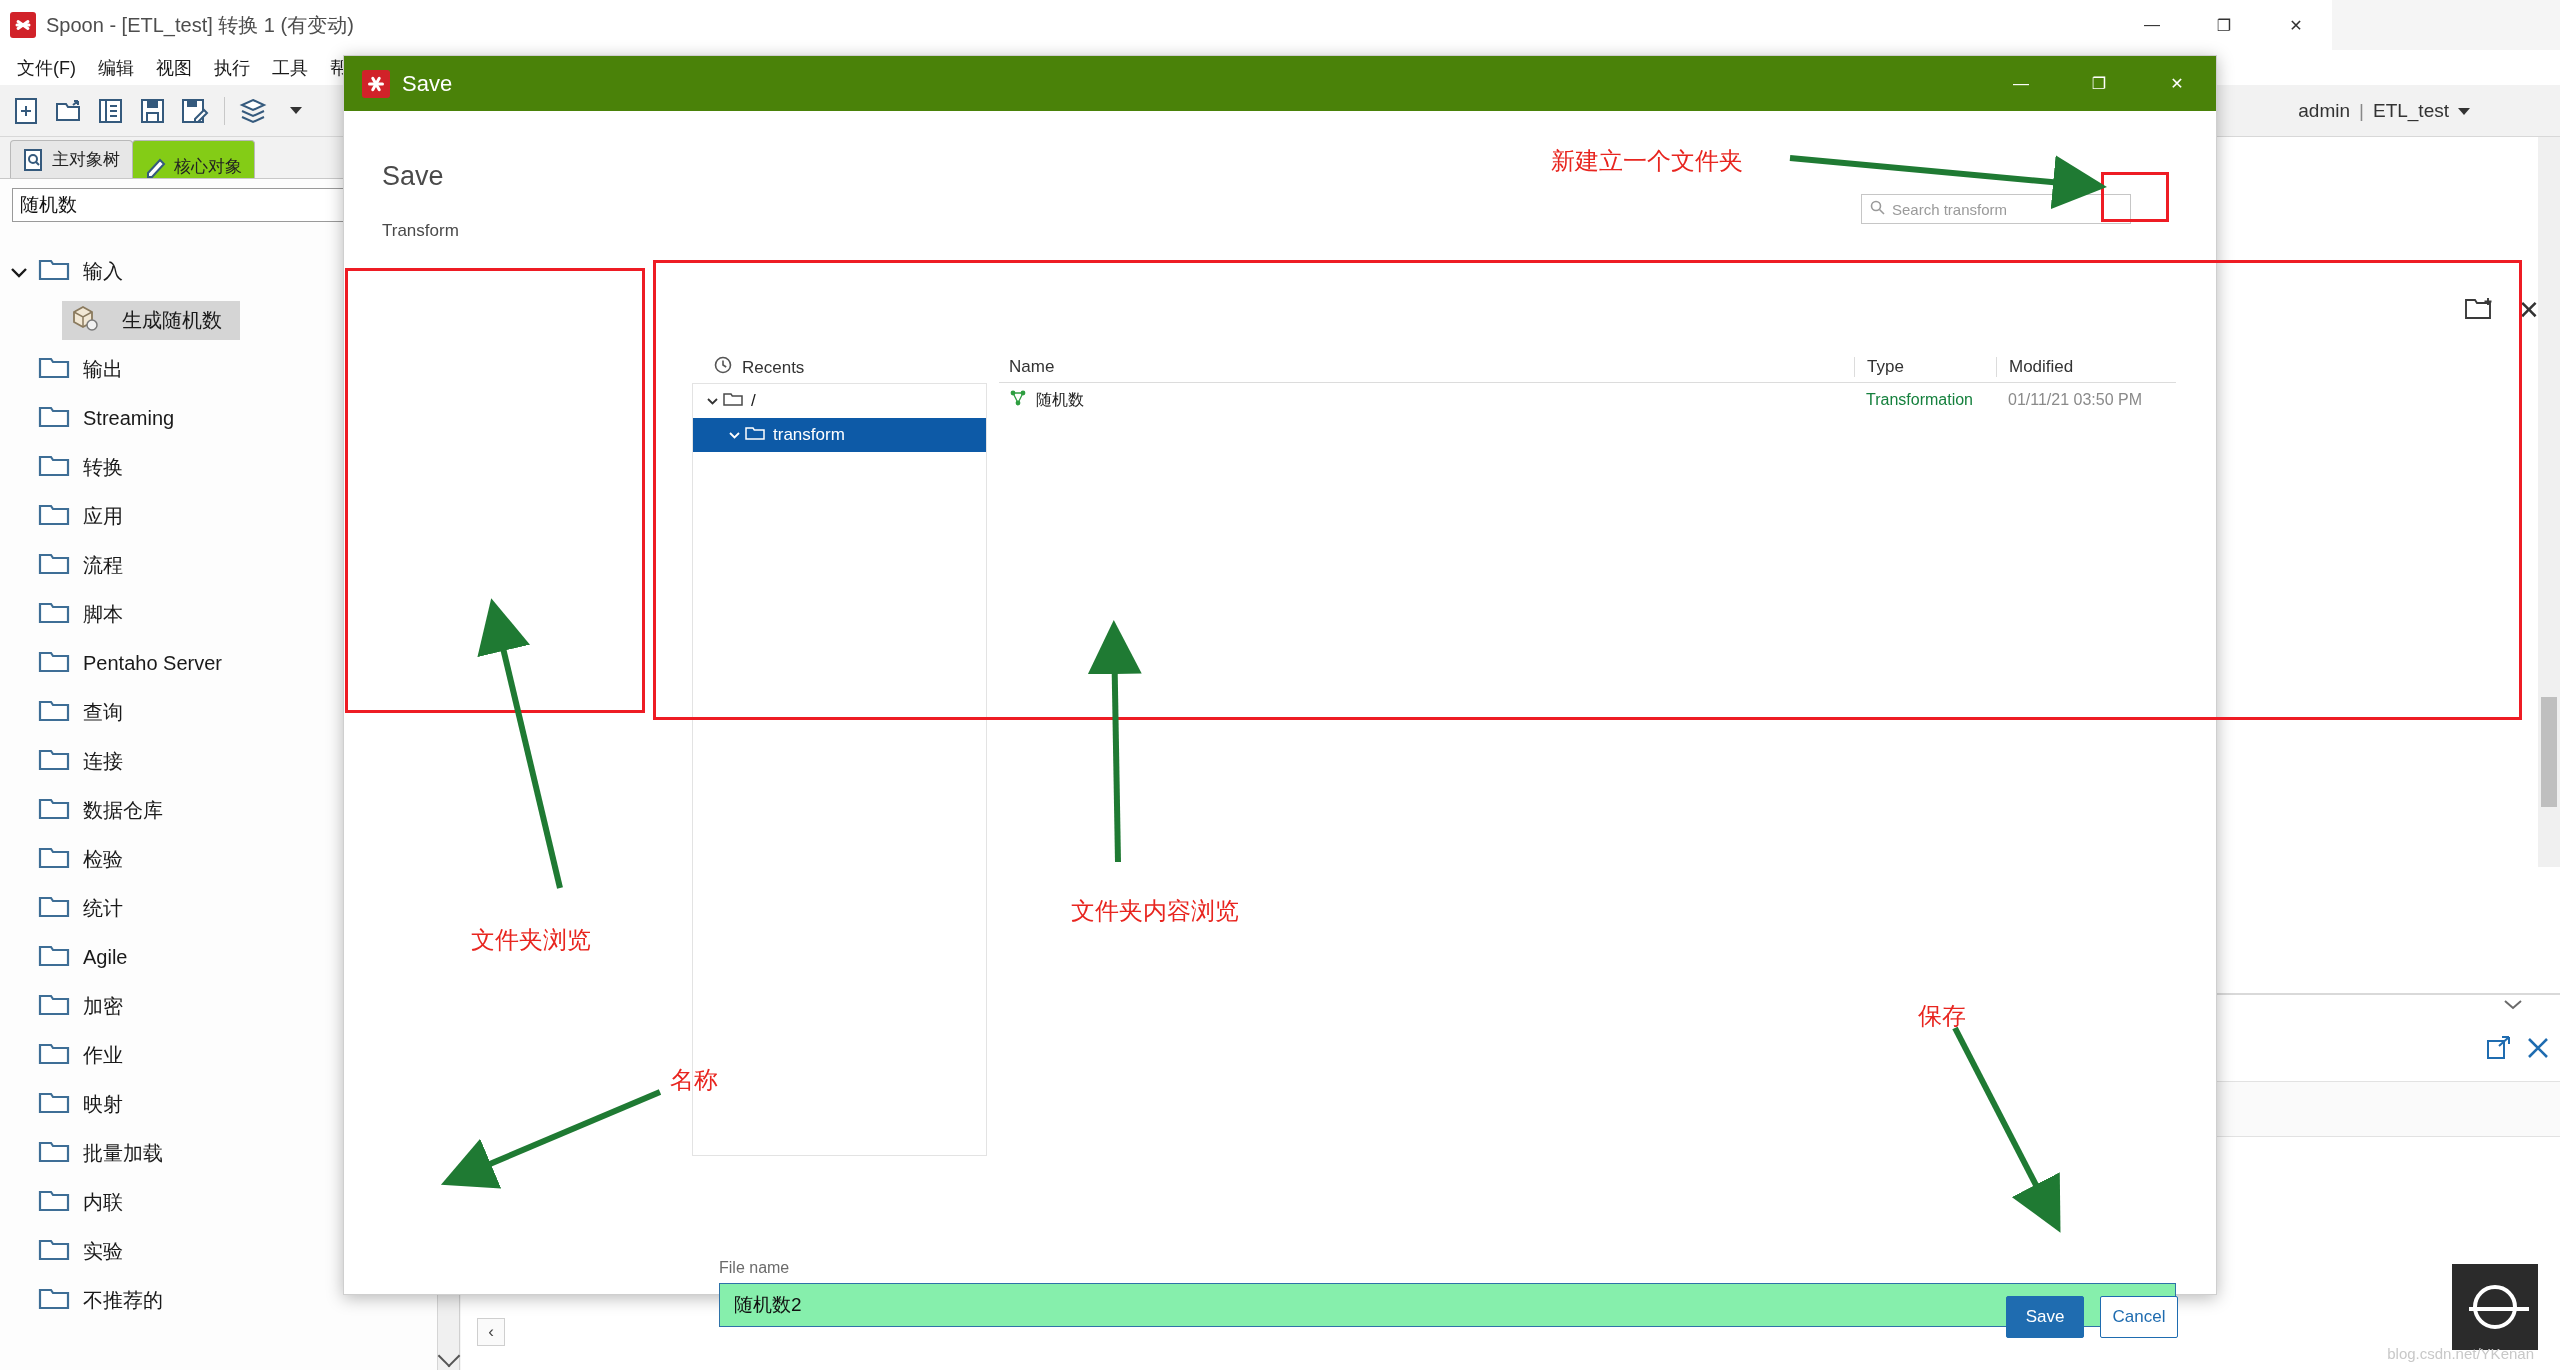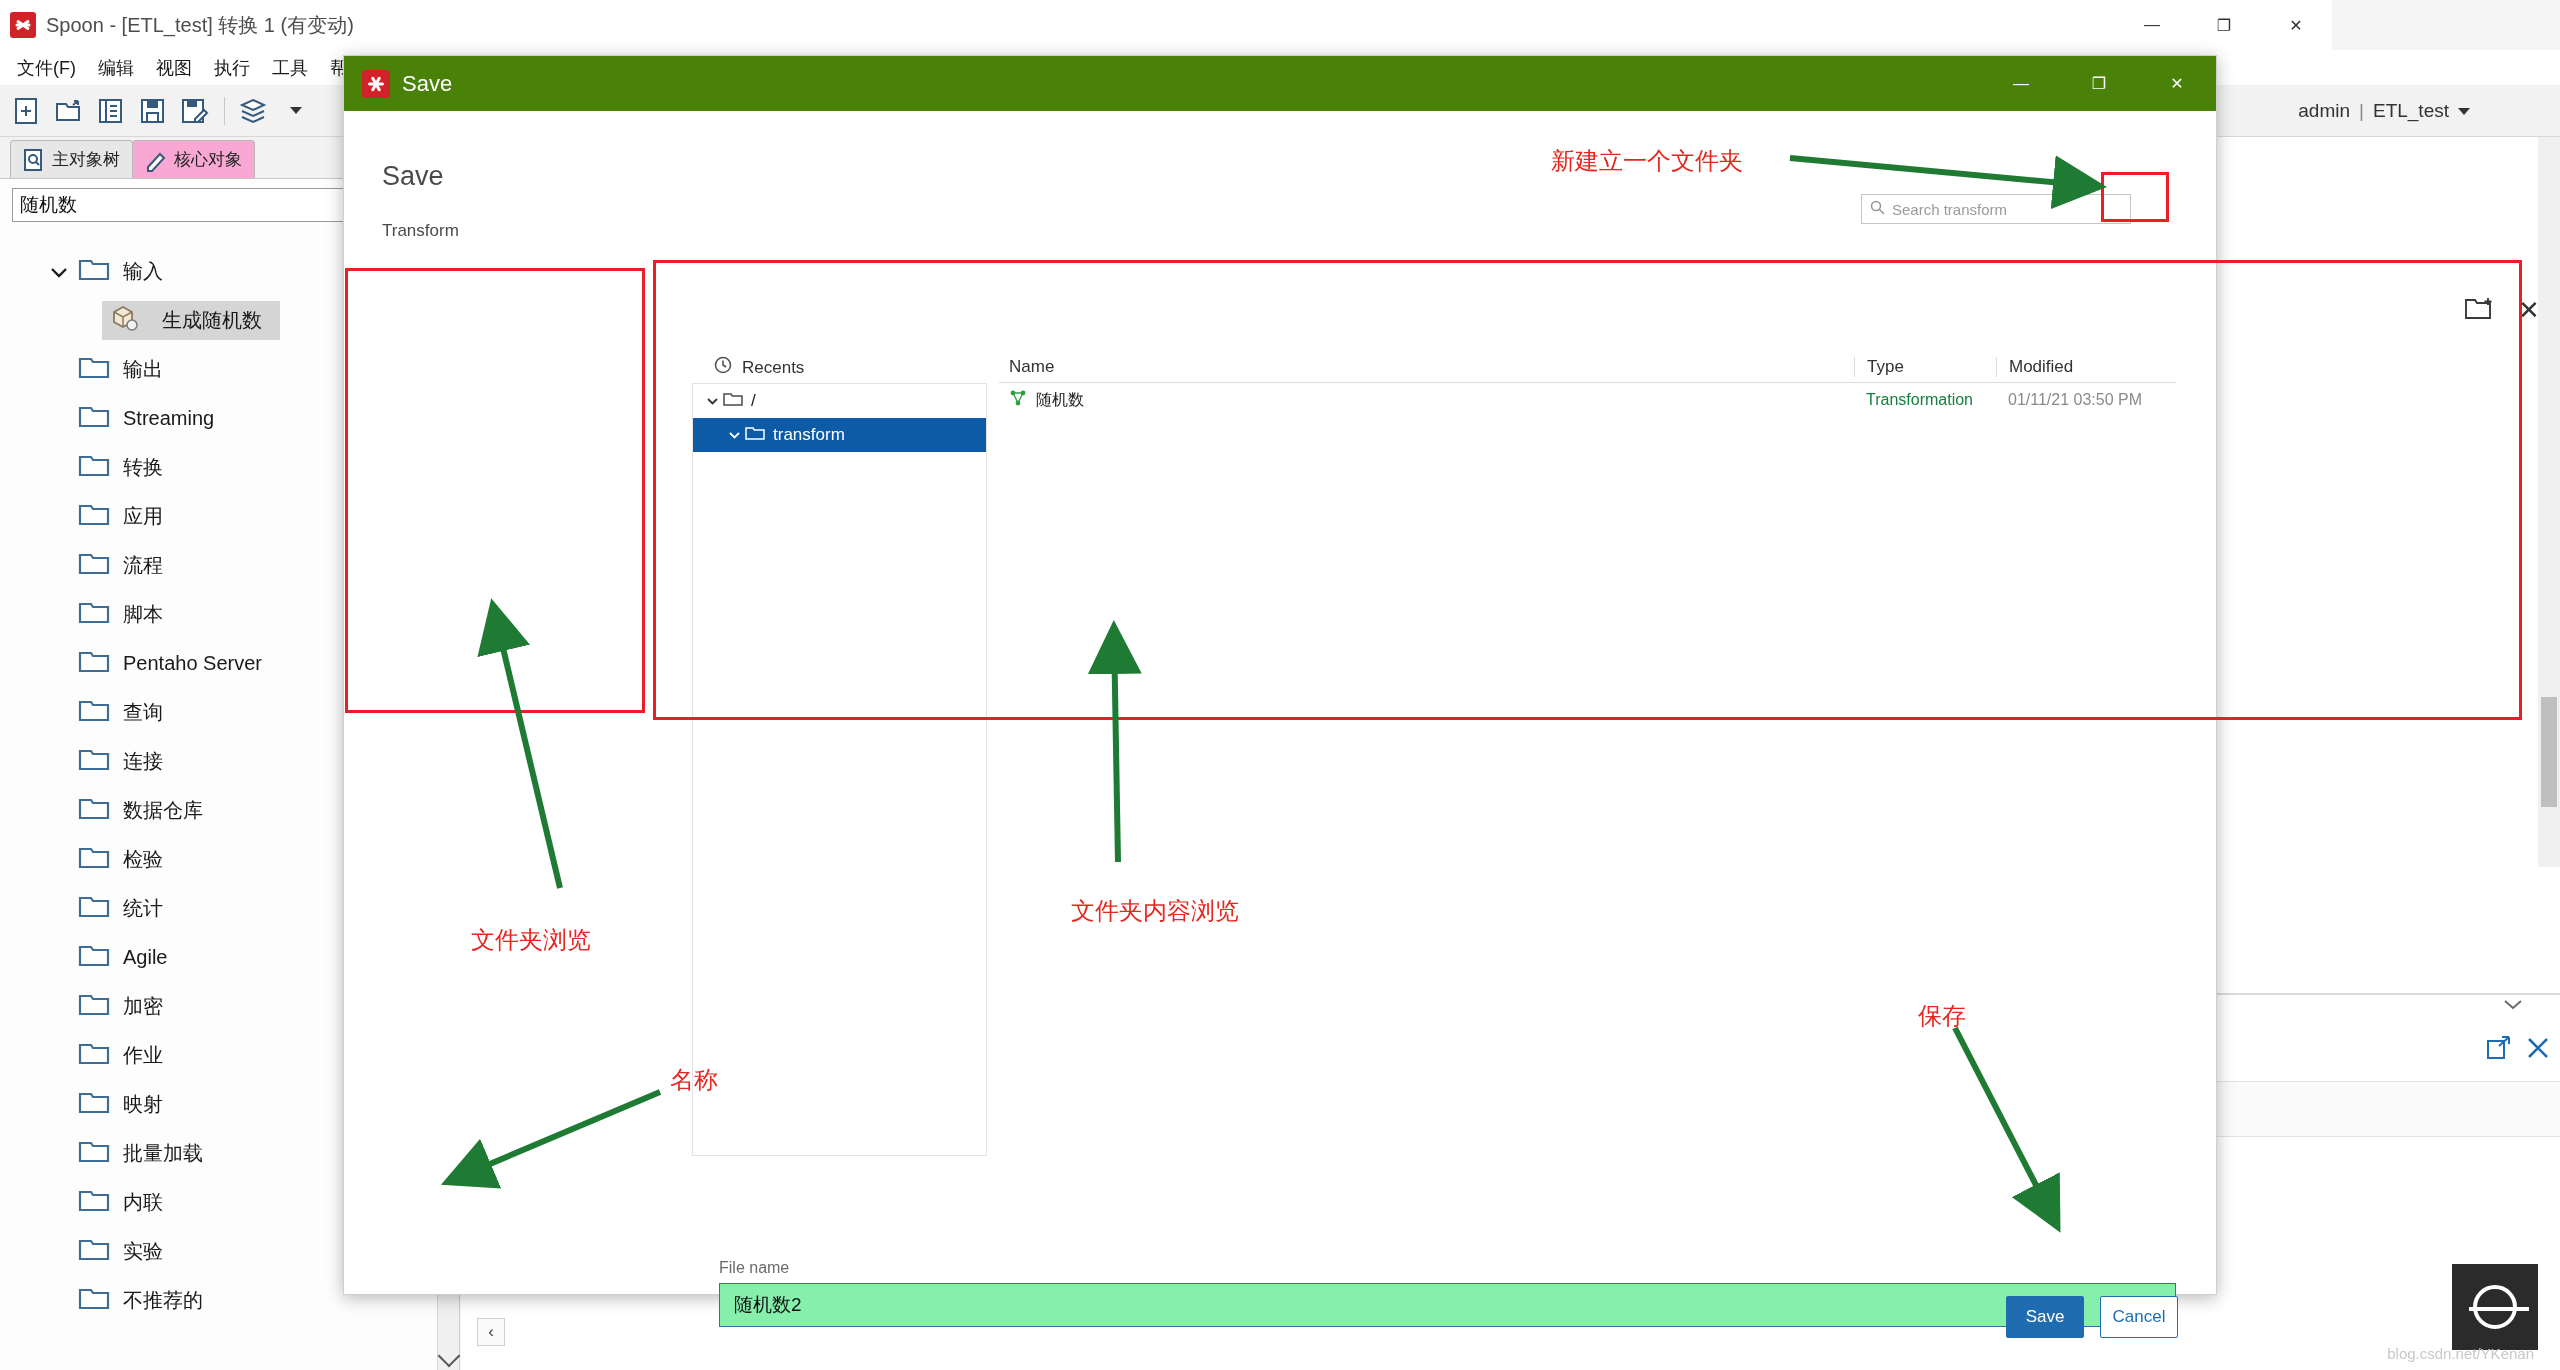--- a/index.html
+++ b/index.html
@@ -57,32 +57,32 @@
   .left-panel {
     position:absolute; left:0; top:137px; width:460px; height:1233px;
     background:#fdfdfd; border-right:1px solid #d0d0d0;
   }
   .tabs { display:flex; height:42px; align-items:flex-end; padding-left:10px;
           background:#f2f2f2; border-bottom:1px solid #c8c8c8; }
   .tab { height:38px; display:flex; align-items:center; gap:7px;
      padding:0 12px; font-size:17px; color:#222;
      border:1px solid #b9b9b9; border-bottom:none; background:#e7e7e7;
      border-radius:4px 4px 0 0; margin-right:-1px; }
-  .tab.active { background:#f9a8d4; }
+  .tab.active { background:#84cc16;align-items:flex-end; }
   .tab svg { display:block; }
 
   .search-row { display:flex; align-items:center; padding:9px 8px 9px 12px; gap:8px; }
   .search-box { flex:1; height:34px; border:1px solid #9a9a9a; background:#fff;
      font-size:19px; color:#111; display:flex; align-items:center; padding:0 7px; }
   .clear-x { width:32px; height:32px; display:flex; align-items:center;
      justify-content:center; color:#1a4f7a; font-size:28px; font-weight:700; }
 
   .tree { position:absolute; top:100px; left:0; right:0; bottom:0;
           overflow:hidden; padding-top:10px; }
-  .tree-row { height:49px; display:flex; align-items:center; font-size:20px; color:#1a1a1a;margin-left:40px; }
+  .tree-row { height:49px; display:flex; align-items:center; font-size:20px; color:#1a1a1a; }
   .tree-row .chev { width:38px; display:flex; align-items:center; justify-content:center; }
   .tree-row .spacer { width:38px; }
   .tree-row .folder { margin-right:13px; flex:none; }
   .tree-row.child { padding-left:62px; }
   .tree-row.child .hl { display:inline-flex; align-items:center; gap:22px;
      background:#d5d5d5; padding:3px 18px 3px 8px; }
   .scroll-right { position:absolute; right:0; top:130px; width:22px; bottom:0;
      background:#f0f0f0; border-left:1px solid #d5d5d5; }
   .scroll-thumb { position:absolute; left:2px; top:6px; width:16px; height:120px; background:#cdcdcd; }
   .scroll-arrow { position:absolute; left:3px; bottom:6px; width:16px; height:16px;

